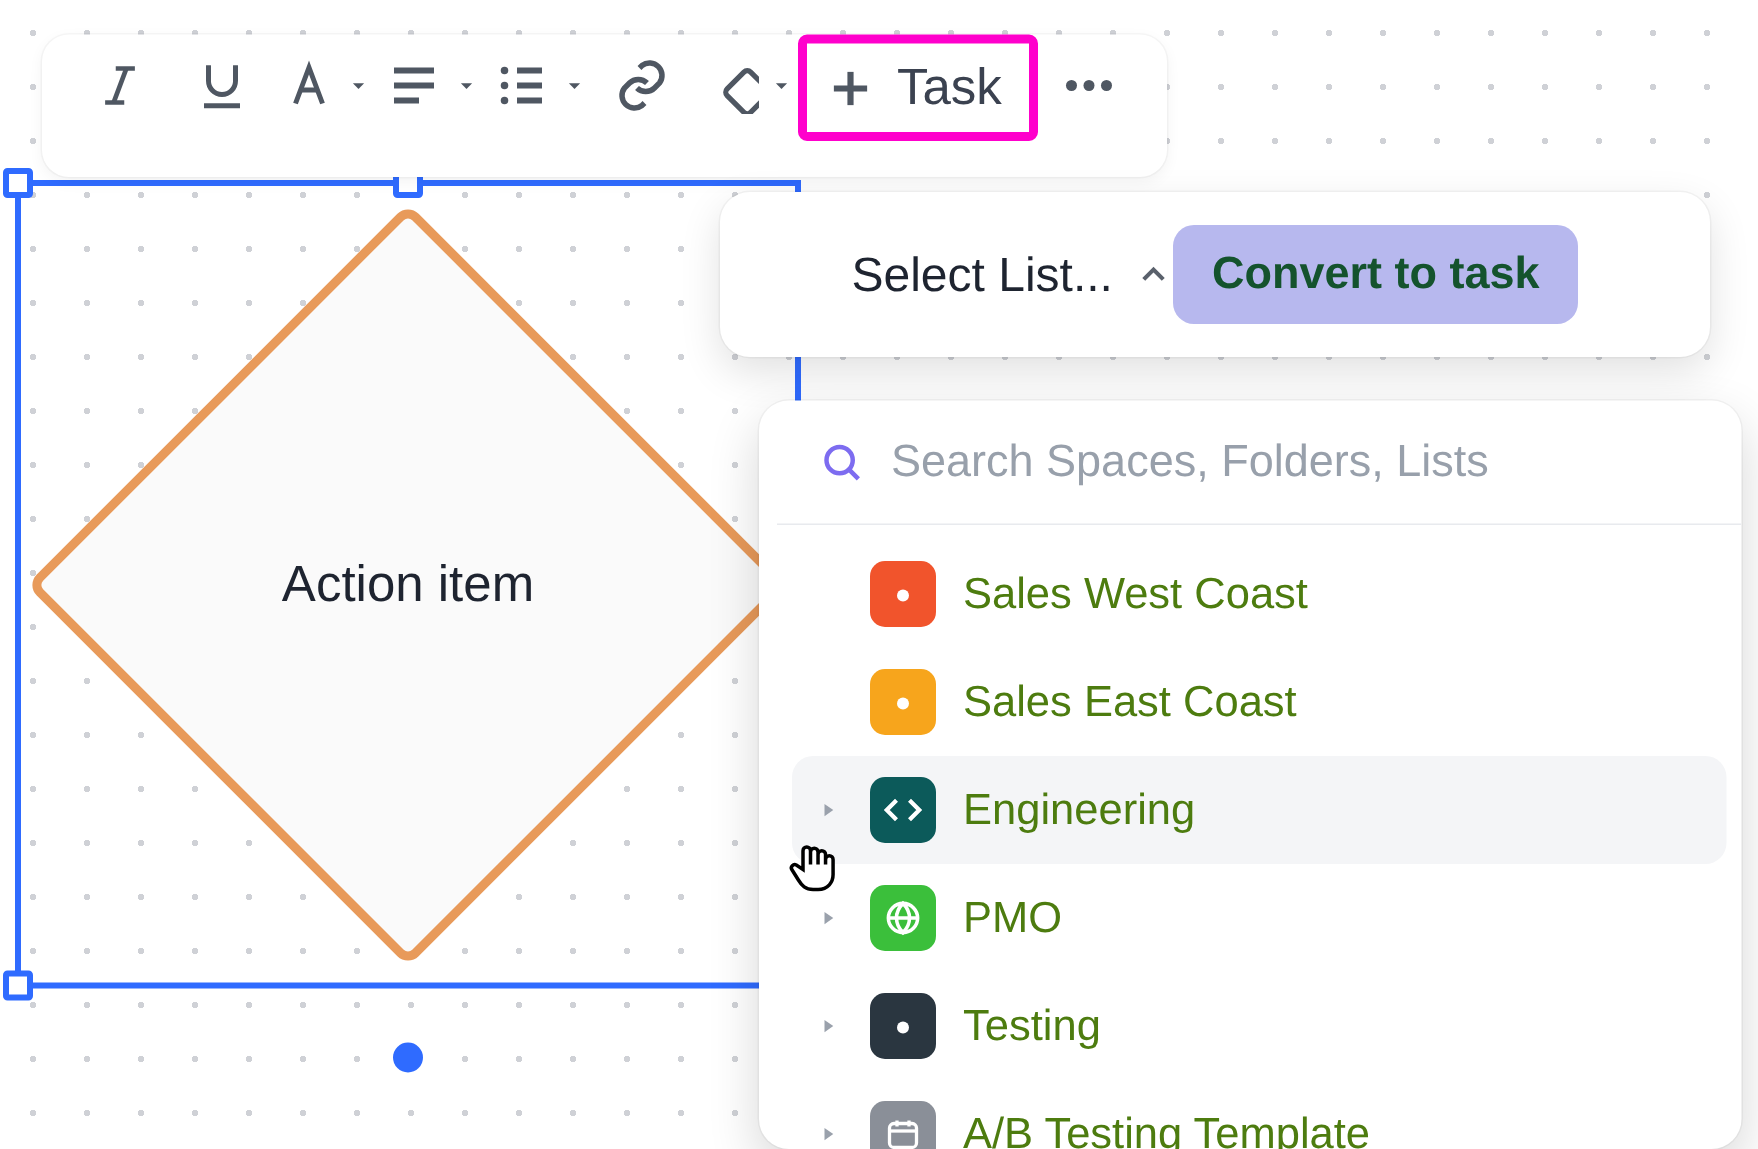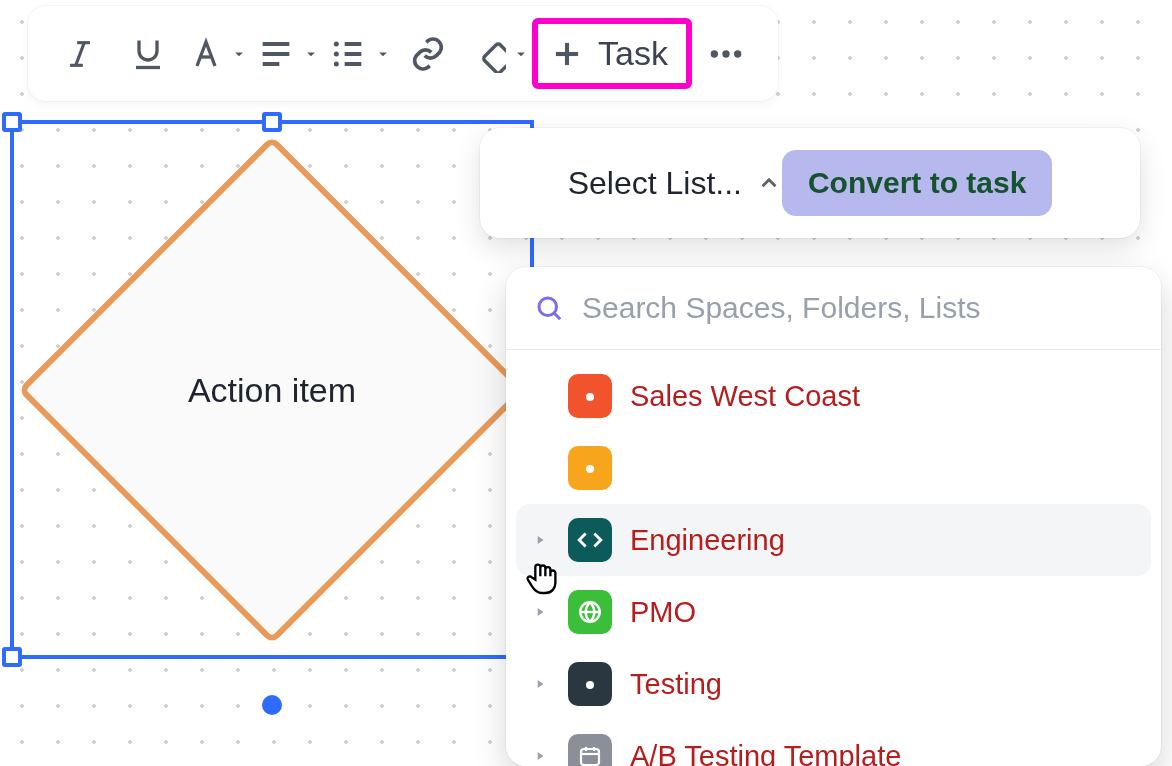--- a/index.html
+++ b/index.html
@@ -10,24 +10,24 @@
     height: 766px;
     background: #fff;
     background-image: radial-gradient(circle, #cfd1d6 2px, transparent 2px);
     background-size: 36px 36px;
     background-position: 4px 4px;
   }
 
   
   .toolbar {
     position: absolute;
-    top: 6px; left: 28px;
+    top: 23px; left: 28px;
     height: 95px;
     display: flex;
-    align-items: center;
+    align-items: flex-start;
     background: #fff;
     border-radius: 18px;
     padding: 0 18px;
     box-shadow: 0 3px 10px rgba(0,0,0,0.05), 0 0 0 1px rgba(0,0,0,0.03);
     gap: 0;
   }
   .tb-btn {
     display: flex;
     align-items: center;
     justify-content: center;
@@ -113,21 +113,21 @@
 
   
   .dropdown {
     position:absolute;
     top: 267px; left: 506px;
     width: 655px; height: 499px;
     background:#fff;
     border-radius: 20px;
     box-shadow: 0 14px 34px rgba(0,0,0,0.16), 0 0 0 1px rgba(0,0,0,0.04);
     overflow:hidden;
-    display:flex; flex-direction:column;
+    display:flex; flex-direction:column;padding-left:12px;
   }
   .search-row {
     display:flex; align-items:center;
     padding: 24px 28px;
     border-bottom: 1px solid #e8eaee;
     gap: 18px;
   }
   .search-row svg { color:#7d6cf0; }
   .search-input {
     flex:1; border:none; outline:none;
@@ -136,21 +136,21 @@
   .search-input::placeholder { color:#98a0ab; }
   .list-area {
     flex:1; overflow:auto; padding: 10px 10px 0 10px;
   }
   .space-row {
     display:flex; align-items:center;
     gap: 18px;
     padding: 14px 14px;
     border-radius: 14px;
     font-size: 29px;
-    color:#b91c1c;
+    color:#4d7c0f;
     cursor:pointer;
   }
   .space-row.hover { background:#f4f5f7; }
   .row-caret { width:20px; display:flex; align-items:center; justify-content:center; color:#9aa1ac; }
   .row-caret-hidden { visibility:hidden; }
   .space-icon {
     width:44px; height:44px; border-radius:10px;
     display:flex; align-items:center; justify-content:center;
     color:#fff; flex-shrink:0;
   }
@@ -300,20 +300,21 @@
             </svg>
     </span>
     <span class="space-icon ic-orange">
             <svg width="24" height="24" viewBox="0 0 24 24" fill="currentColor">
               <rect x="3" y="7" width="18" height="13" rx="3" fill="currentColor" opacity="0"></rect>
               <path fill="#fff" d="M4 8h3l2-2h6l2 2h3a1 1 0 0 1 1 1v9a1 1 0 0 1-1 1H4a1 1 0 0 1-1-1V9a1 1 0 0 1 1-1z" opacity="0"></path>
               <circle cx="12" cy="13" r="4" fill="#fff"></circle>
               <circle cx="12" cy="13" r="2" fill="currentColor"></circle>
             </svg>
           </span>
+    <span>Sales East Coast</span>
         </div>
         <div class="space-row hover">
     <span class="row-caret ">
       <svg width="14" height="14" viewBox="0 0 24 24" fill="currentColor">
               <path d="M8 5l10 7-10 7z"></path>
             </svg>
     </span>
     <span class="space-icon ic-teal">
             <svg width="26" height="26" viewBox="0 0 24 24" fill="none" stroke="#fff" stroke-width="2.6">
               <polyline points="16 18 22 12 16 6"></polyline>

